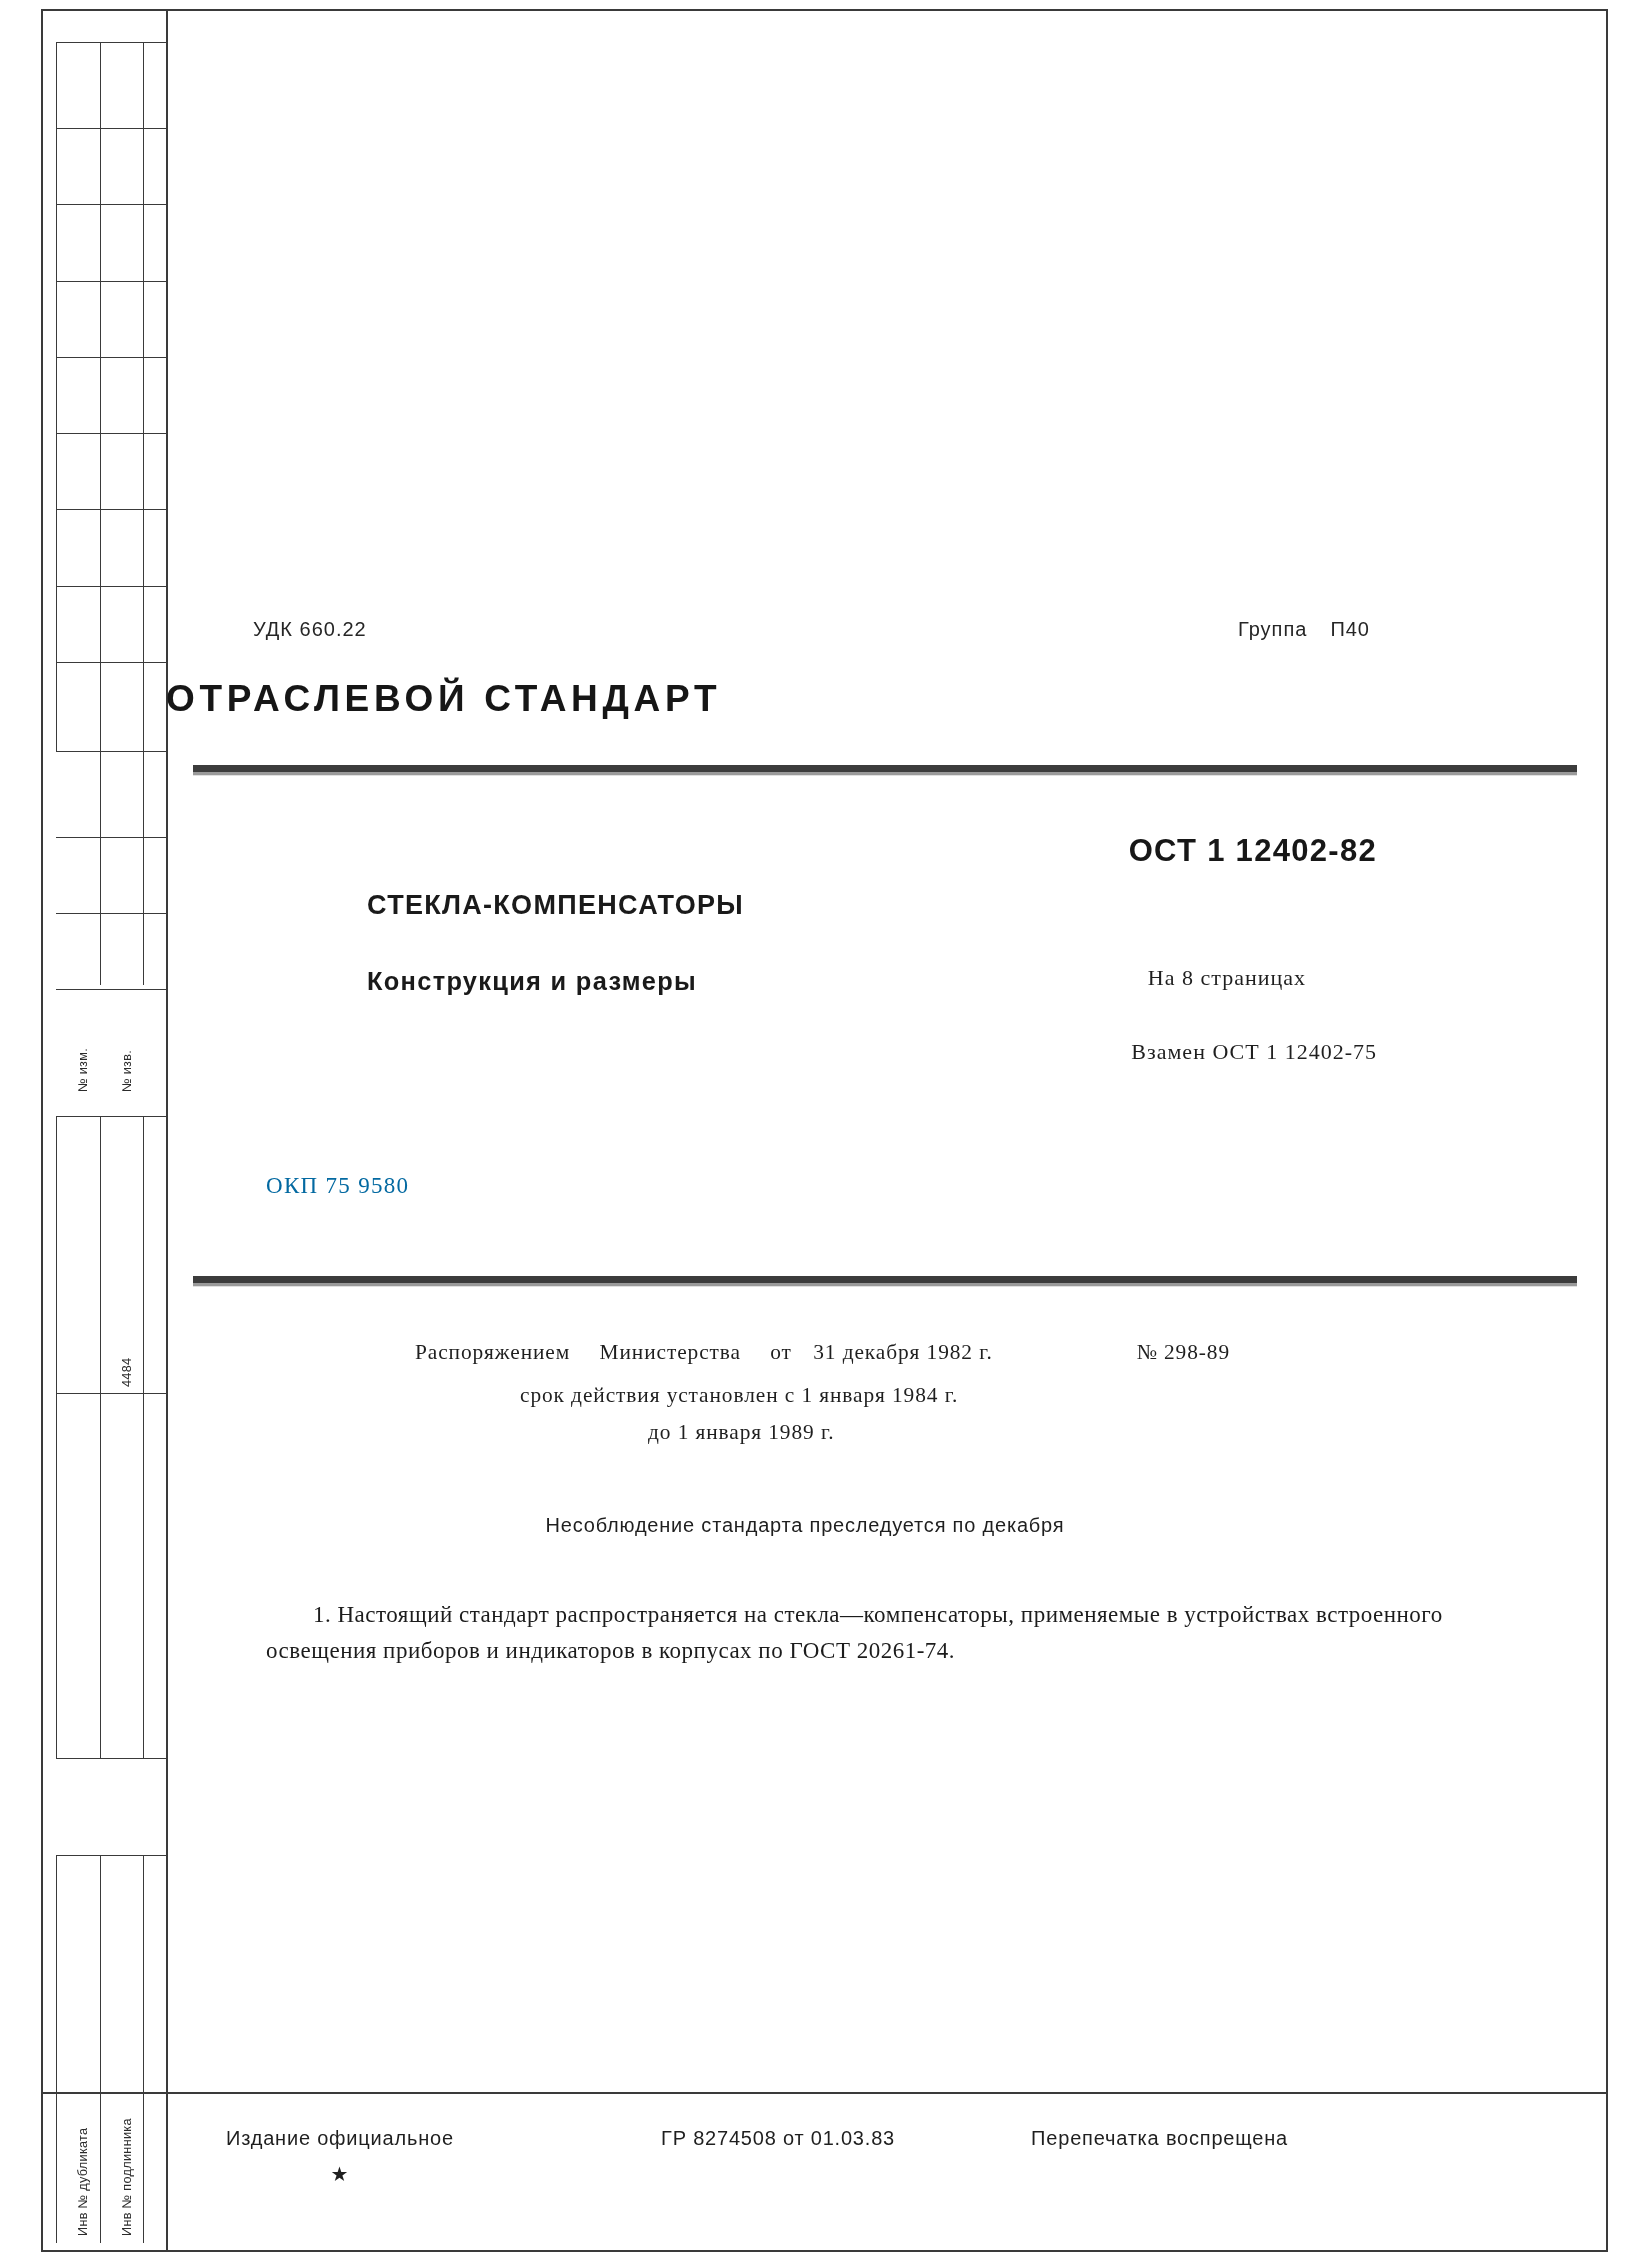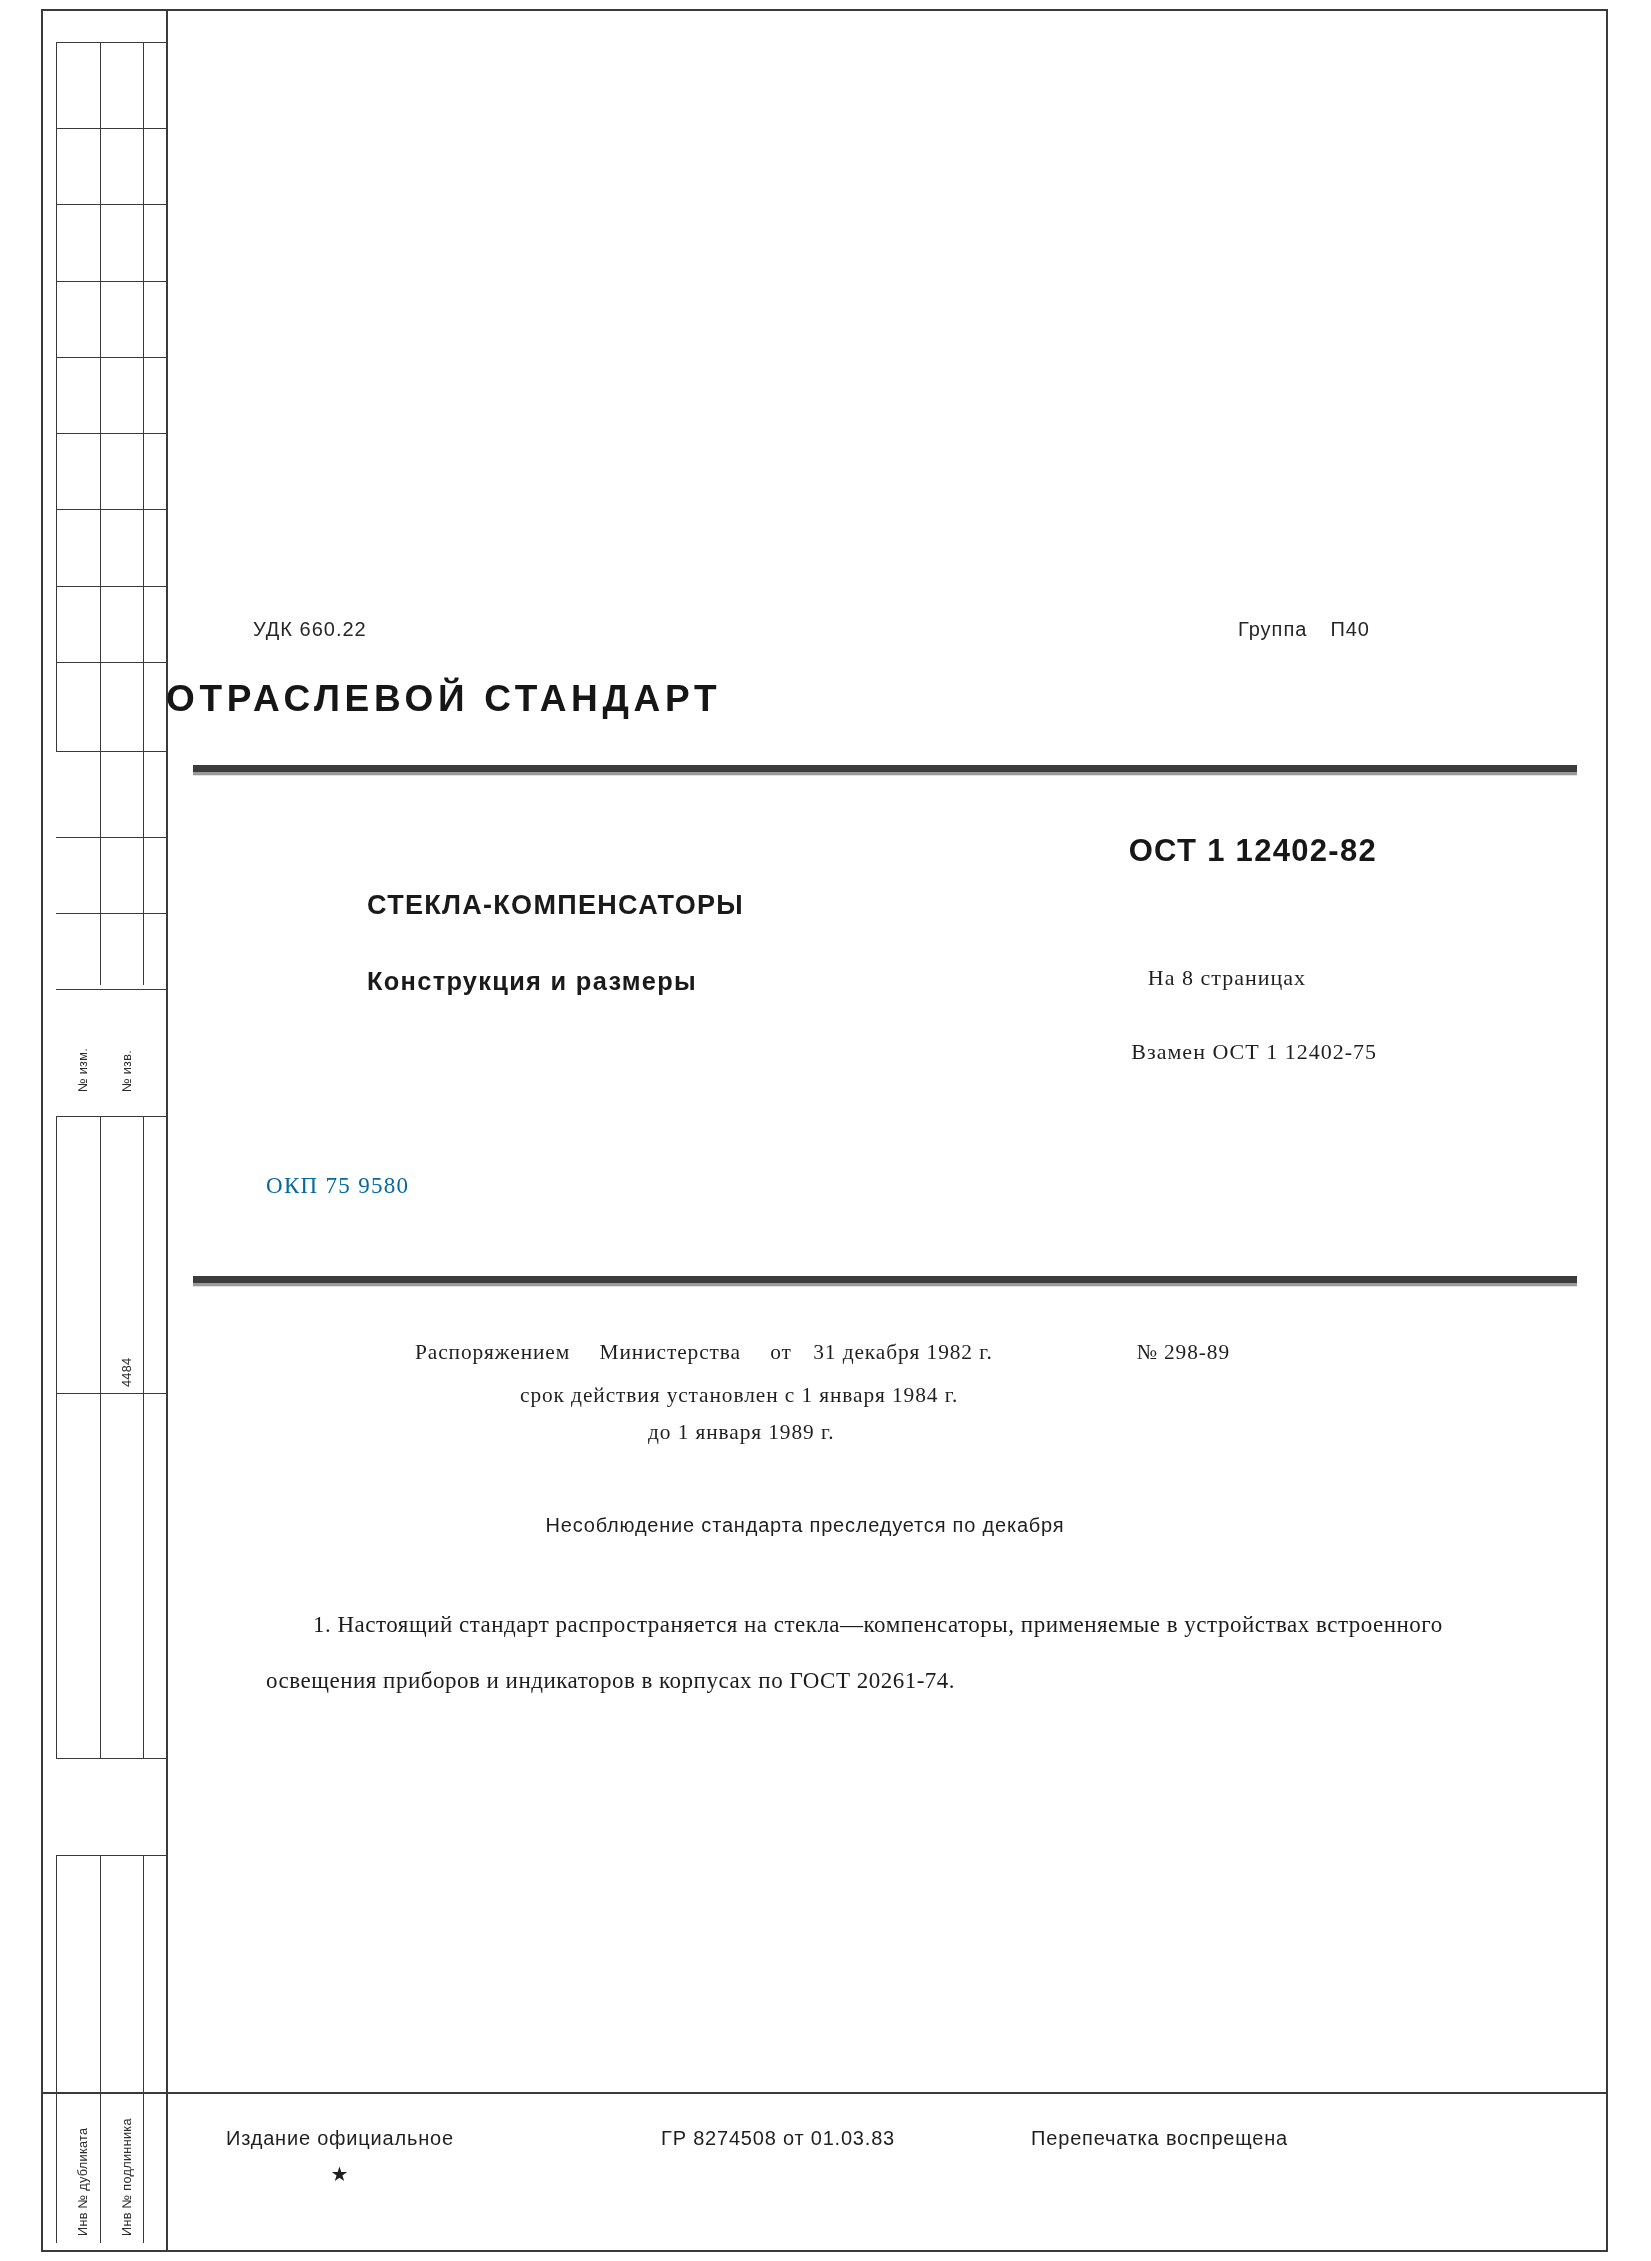--- a/index.html
+++ b/index.html
@@ -250,21 +250,21 @@
     letter-spacing: 0.8px;
     color: #1f1f1f;
   }
 
   .clause {
     position: absolute;
     left: 100px;
     width: 1284px;
     top: 1588px;
     font-size: 23px;
-    line-height: 56px;
+    line-height: 36px;
     letter-spacing: 0.5px;
     color: #1c1c1c;
     font-family: Liberation Serif, serif;
   }
   .clause .indent { display: inline-block; width: 47px; }
 
   
   .footer-rule {
     position: absolute;
     left: 41px;

